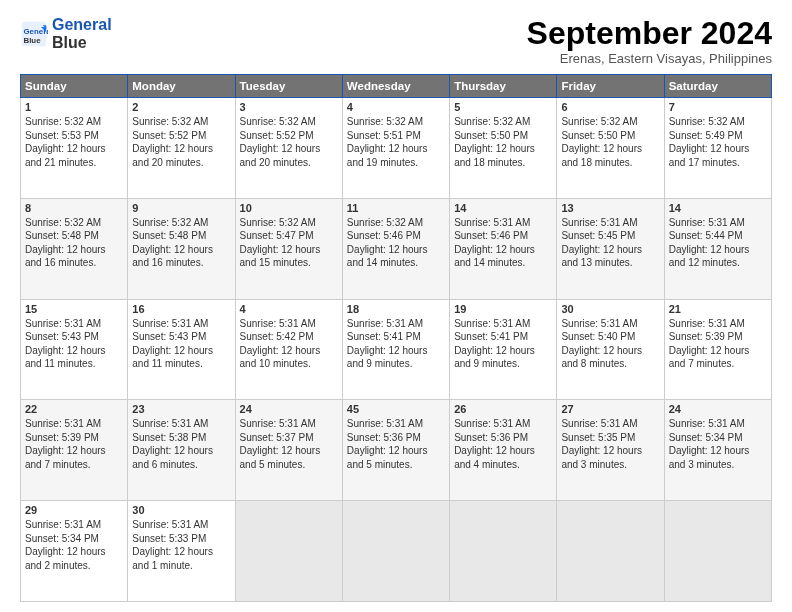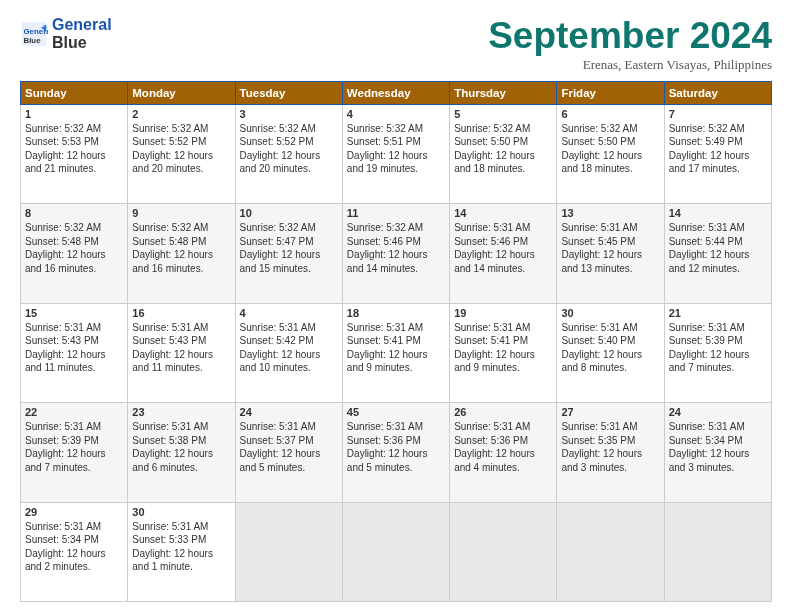--- a/index.html
+++ b/index.html
@@ -29,38 +29,37 @@
       gap: 4px;
     }
     .logo-icon {
       width: 28px;
       height: 28px;
     }
     .title-block {
       text-align: right;
     }
     .month-title {
-      font-size: 37px;
+      font-size: 32px;
       font-weight: bold;
-      color: #0f766e;
+      color: #000000;
       line-height: 1.1;
     }
     .location {
       font-size: 13px;
       color: #555;
-      font-family: Liberation Serif, serif;
     }
     .calendar {
       flex: 1;
       border-collapse: collapse;
       width: 100%;
       table-layout: fixed;
     }
     .calendar thead tr th {
-      background: #a16207;
+      background: #737373;
       color: #fff;
       font-size: 11.5px;
       font-weight: bold;
       padding: 5px 4px;
       text-align: left;
       border: 1px solid #1a56b0;
     }
     .calendar tbody tr td {
       border: 1px solid #ccc;
       vertical-align: top;

